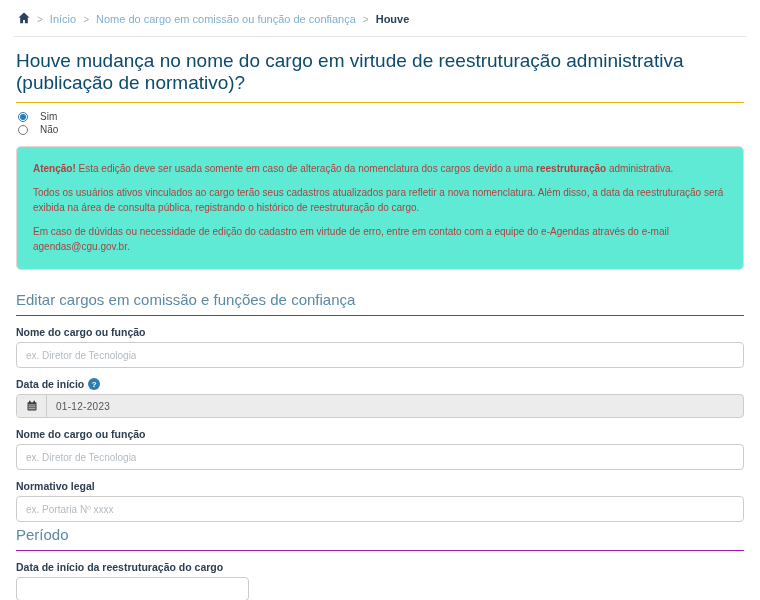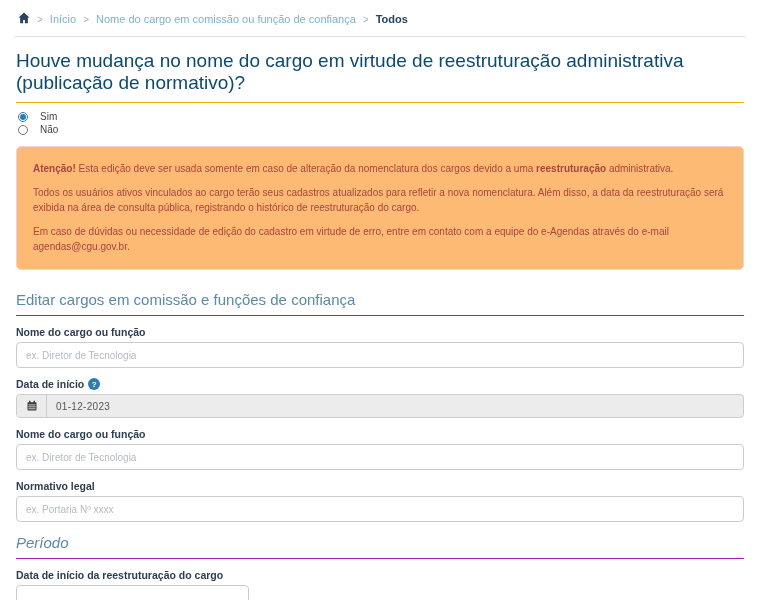--- a/index.html
+++ b/index.html
@@ -26,33 +26,33 @@
   }
 
   
   .radio-group { padding: 8px 0 0 2px; }
   .radio-row { display: flex; align-items: center; gap: 12px; font-size: 10px; color: #444; margin-bottom: 2px; cursor: pointer; }
   .radio-row input[type="radio"] { width: 10px; height: 10px; accent-color: #2a7bbd; margin: 0; }
 
   
   .alert {
     margin-top: 11px;
-    background: #fdba74; border: 1px solid #eed3d3; border-radius: 5px;
+    background: #5eead4; border: 1px solid #eed3d3; border-radius: 5px;
     padding: 14px 16px 6px 16px;
     color: #a94442; font-size: 10px; line-height: 1.5;
   }
   .alert p { margin-bottom: 9px; }
   .alert b { font-weight: bold; }
 
   
   .section-title {
     font-size: 15px; font-weight: 400; color: #5b8aa5;
     margin-top: 21px; padding-bottom: 7px; border-bottom: 1px solid #a21caf;
   }
-  .section-title.small-gap { margin-top: 12px; font-style: italic; }
+  .section-title.small-gap { margin-top: 4px; }
 
   
   .field-label { display: flex; align-items: center; gap: 4px; font-size: 10.5px; font-weight: bold; color: #2c3e50; margin: 10px 0 4px 0; }
   .text-input {
     width: 100%; height: 26px; border: 1px solid #ccc; border-radius: 4px;
     padding: 2px 9px; font-size: 10px; color: #555; background: #fff;
     font-family: "Liberation Sans", sans-serif; outline: none;
   }
   .text-input::placeholder { color: #b3bcc2; opacity: 1; }
 
@@ -87,21 +87,21 @@
         <svg width="12" height="12" viewBox="0 0 16 16">
             <path fill="#29435c" d="M8 0.8 0.8 7.2h2.1V15h3.9v-4.4h2.4V15h3.9V7.2h2.1L8 0.8z"></path>
           </svg>
       </span>
     </a>
     <span class="sep">&gt;</span>
     <a>Início</a>
     <span class="sep">&gt;</span>
     <a>Nome do cargo em comissão ou função de confiança</a>
     <span class="sep">&gt;</span>
-    <span class="current">Todos</span>
+    <span class="current">Houve</span>
   </nav>
   <hr class="top-rule">
 
   
   <h1 class="question-title">Houve mudança no nome do cargo em virtude de reestruturação administrativa (publicação de normativo)?</h1>
 
   <div class="radio-group">
     <label class="radio-row">
       <input type="radio" name="mudanca" checked="" style="">
       <span>Sim</span>

